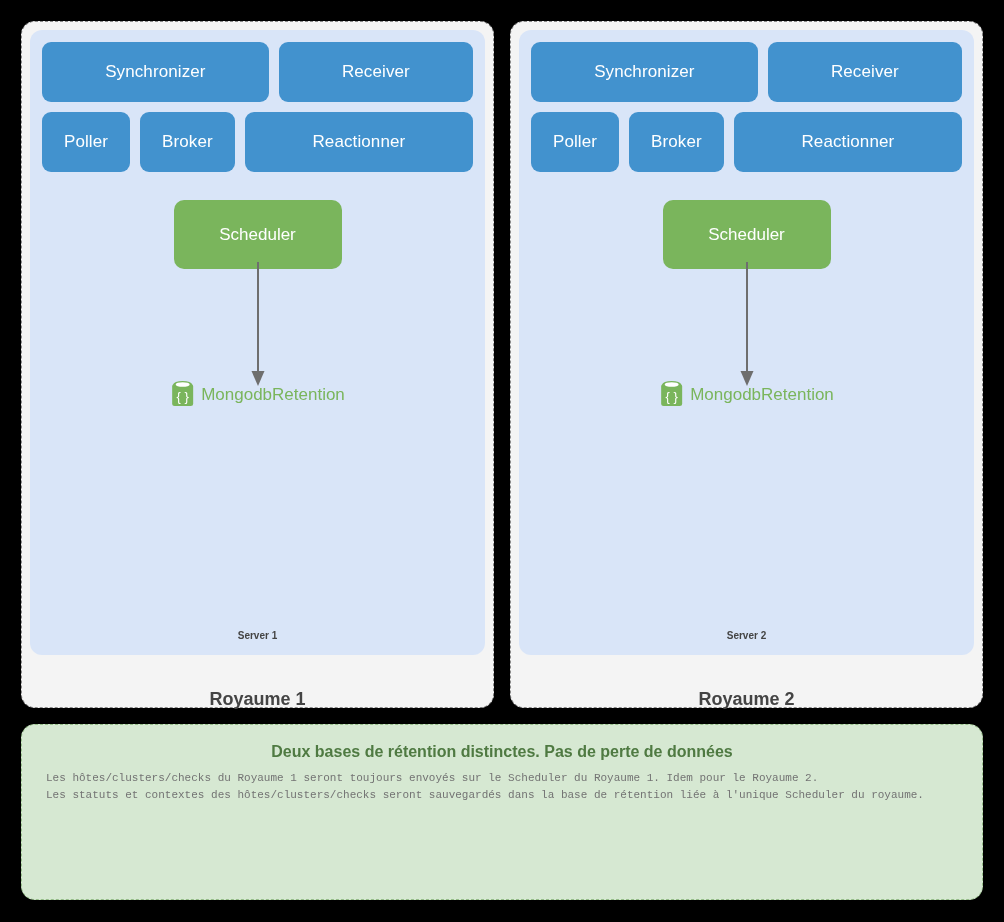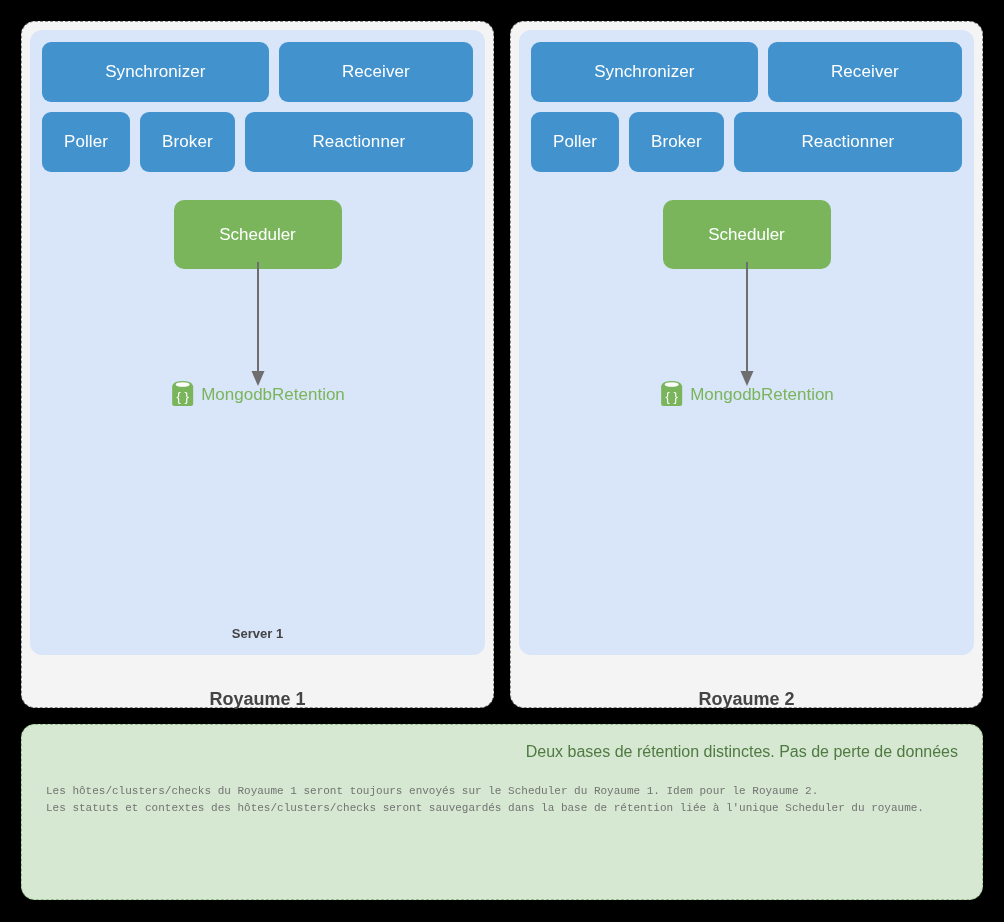--- a/index.html
+++ b/index.html
@@ -127,21 +127,21 @@
   .db-icon { display: block; }
 
   
   .server-name {
     position: absolute;
     bottom: 14px;
     left: 0;
     right: 0;
     text-align: center;
     color: #444444;
-    font-size: 13px;
+    font-size: 10px;
     font-weight: bold;
   }
   .realm-name {
     flex: 1 1 auto;
     display: flex;
     align-items: center;
     justify-content: center;
     color: #444444;
     font-size: 18px;
     font-weight: bold;
@@ -153,25 +153,25 @@
     left: 21px;
     top: 724px;
     width: 962px;
     height: 176px;
     background: #d6e8d2;
     border: 1px dashed #95bd88;
     border-radius: 14px;
     padding: 18px 24px;
   }
   .note-title {
-    text-align: right;
+    text-align: center;
     color: #4f7a42;
     font-size: 16px;
-    font-weight: normal;
-    margin-bottom: 22px;
+    font-weight: bold;
+    margin-bottom: 9px;
   }
   .note-body {
     color: #737373;
     font-size: 11px;
     line-height: 1.52;
     white-space: pre-wrap;
     font-family: Liberation Mono, monospace;
   }
 </style>
 </head>
@@ -246,20 +246,21 @@
           <svg class="db-icon" width="24" height="30" viewBox="0 0 24 30">
             <rect x="1.5" y="4" width="21" height="22" rx="2.5" fill="#7ab55c"></rect>
             <ellipse cx="12" cy="4.5" rx="9.5" ry="3.6" fill="#7ab55c"></ellipse>
             <ellipse cx="12" cy="4.5" rx="7" ry="2.3" fill="#ffffff"></ellipse>
             <text x="12" y="21" font-family="'Liberation Sans', sans-serif" font-size="13" fill="#ffffff" text-anchor="middle">{ }</text>
           </svg>
           <span class="retention-label">MongodbRetention</span>
         </div>
       </div>
 
+      <div class="server-name">Server 2</div>
     </div>
 
     <div class="realm-name">Royaume 2</div>
   </div>
 
   <div id="note">
     <div class="note-title">Deux bases de rétention distinctes. Pas de perte de données</div>
     <div class="note-body">Les hôtes/clusters/checks du Royaume 1 seront toujours envoyés sur le Scheduler du Royaume 1. Idem pour le Royaume 2.
 Les statuts et contextes des hôtes/clusters/checks seront sauvegardés dans la base de rétention liée à l'unique Scheduler du royaume.</div>
   </div>

